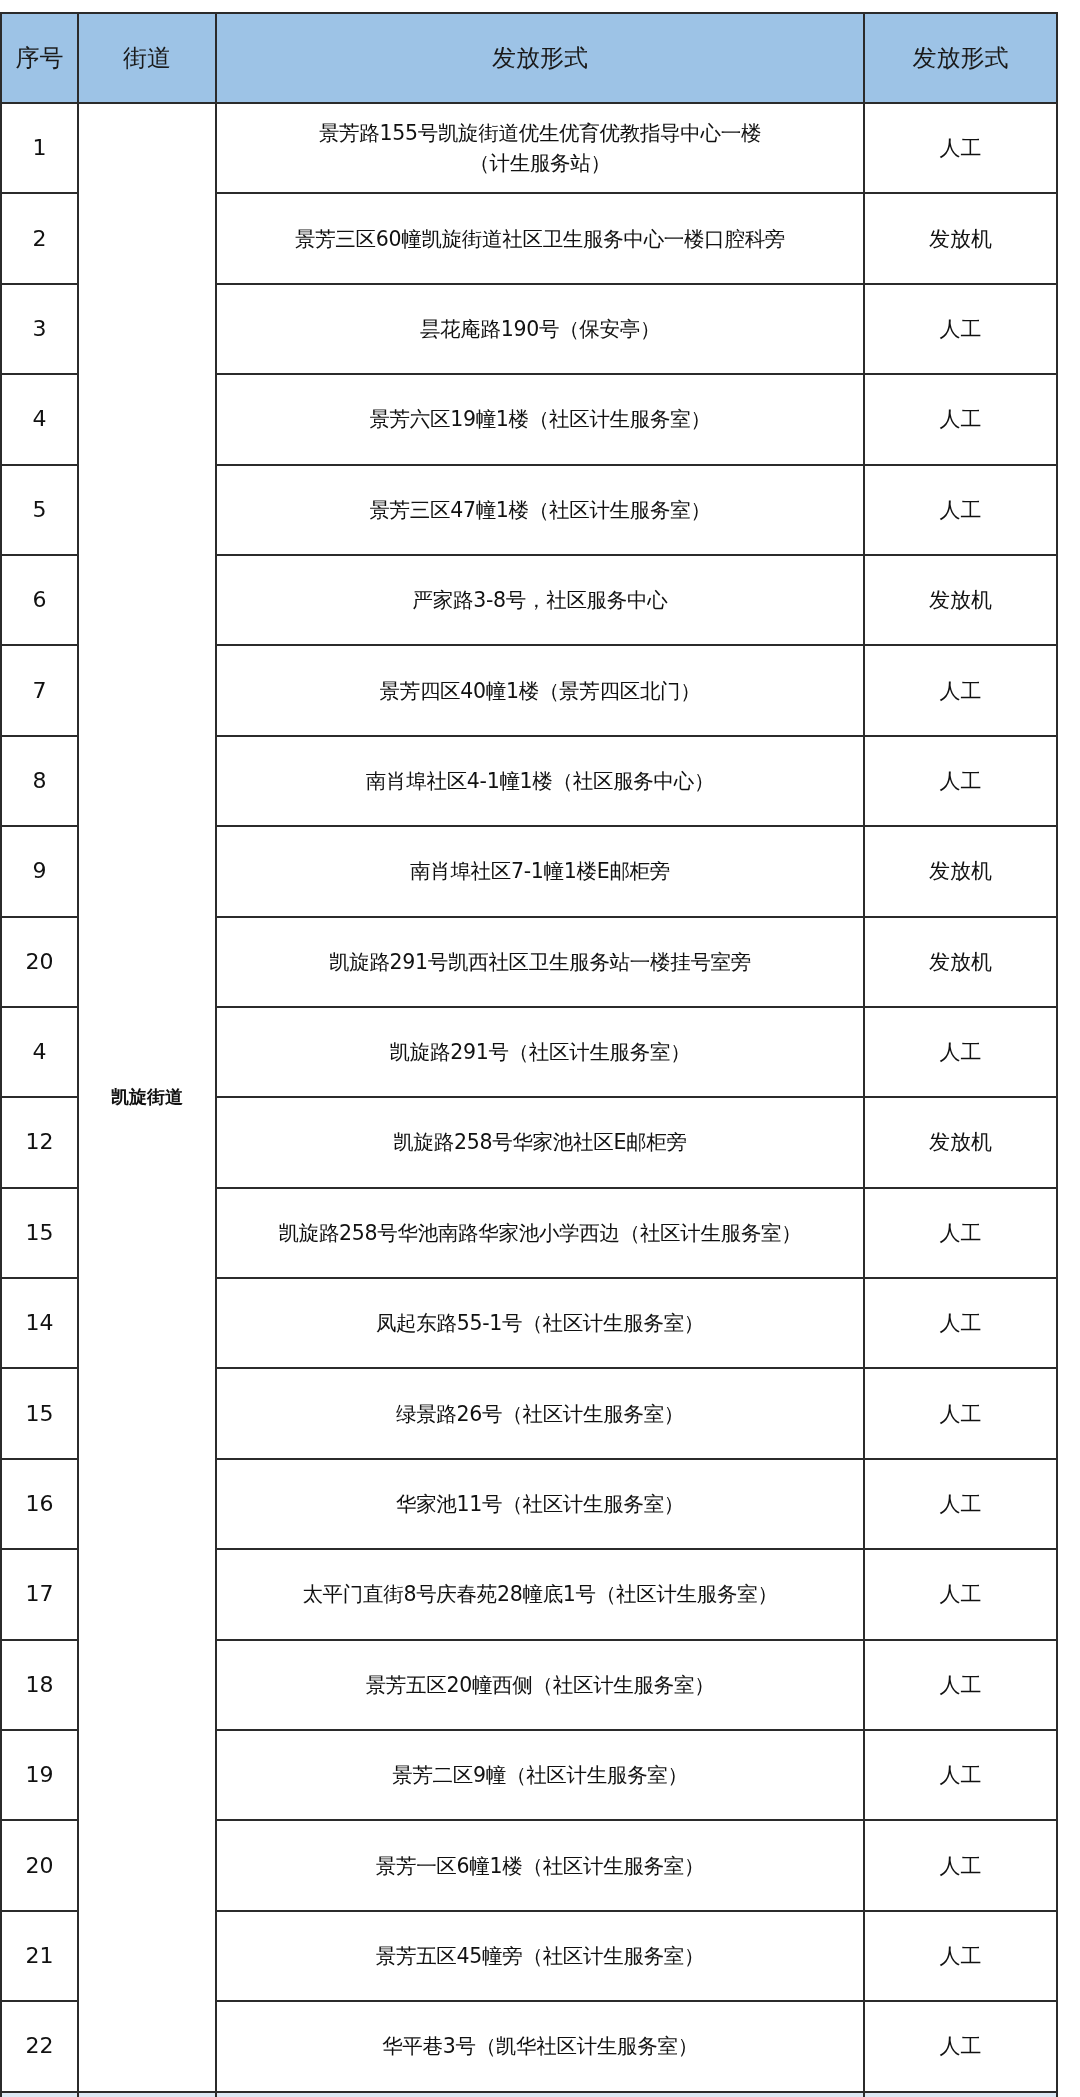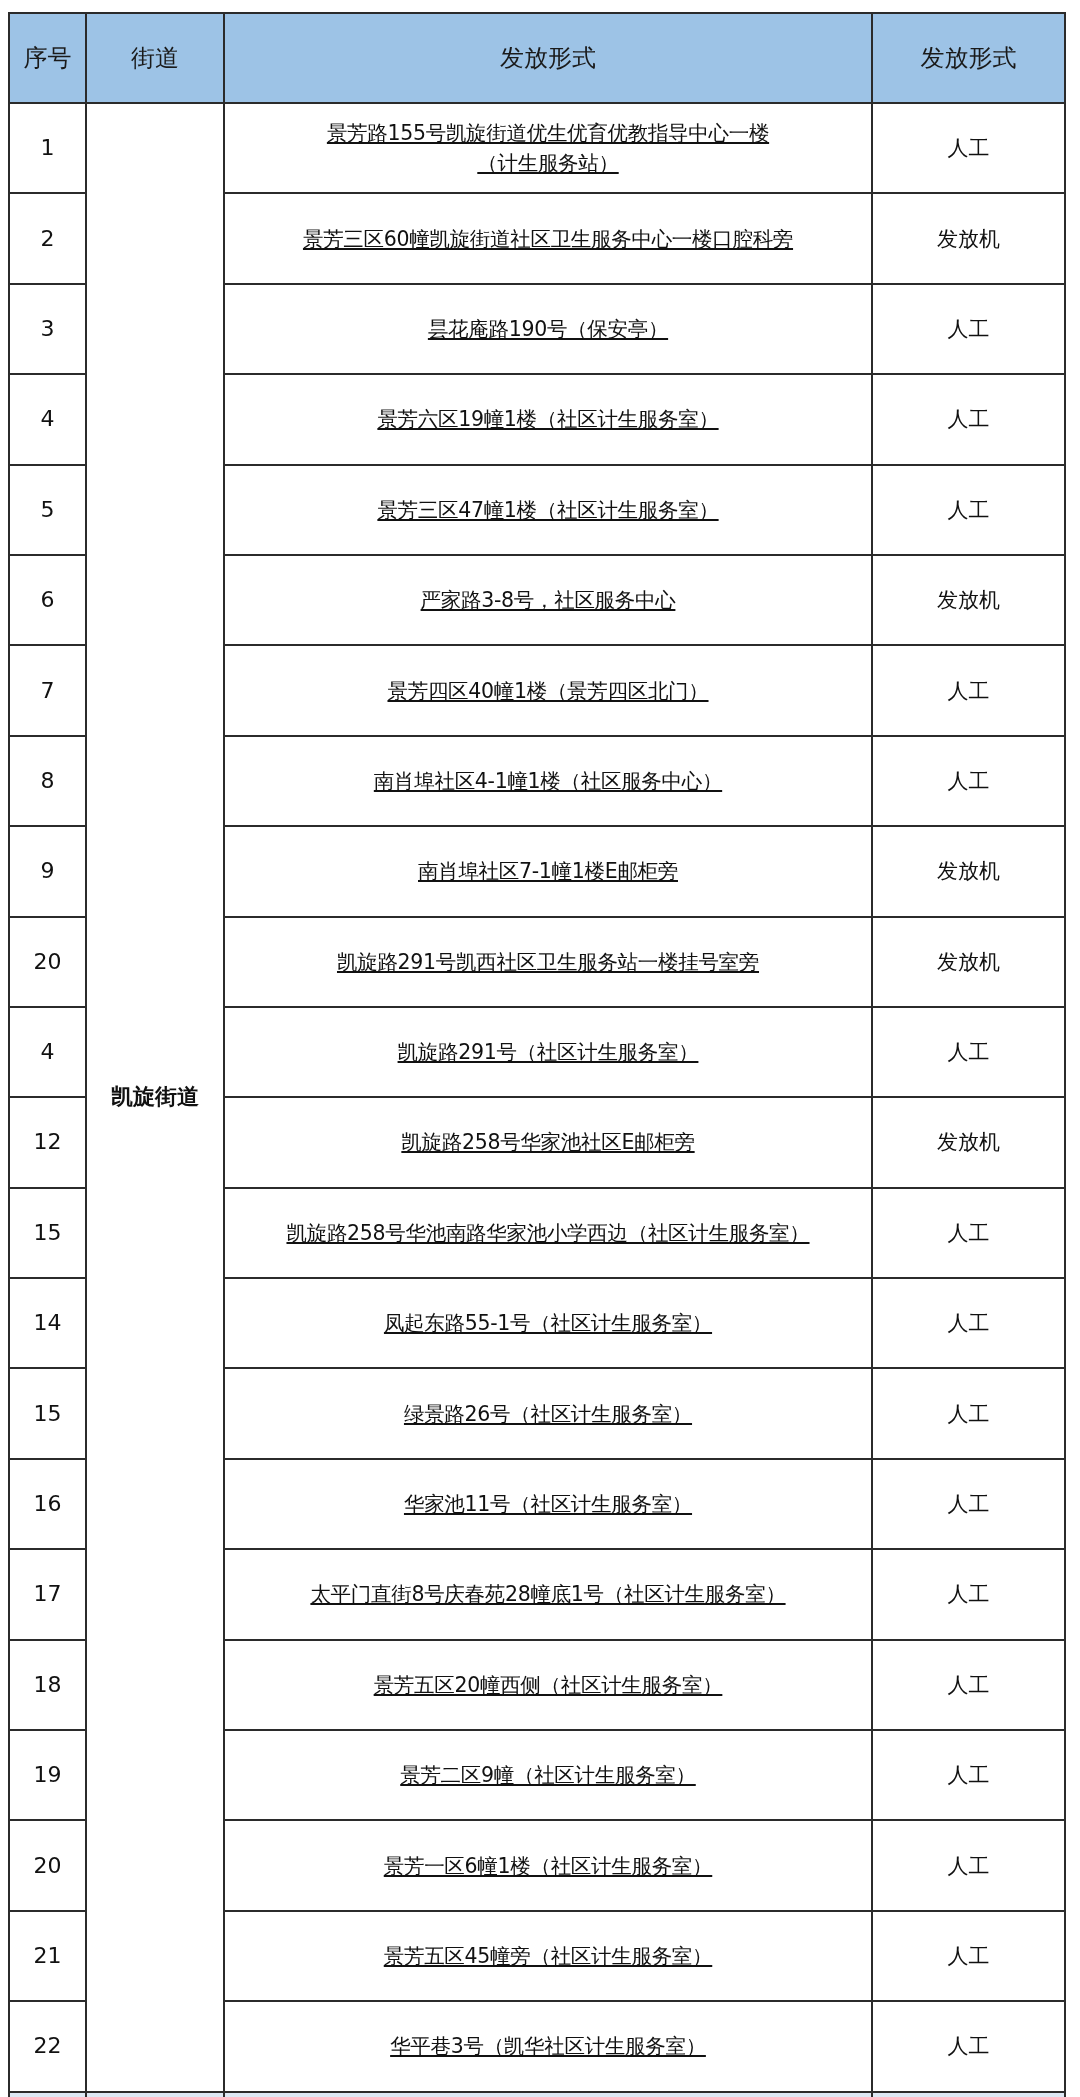--- a/index.html
+++ b/index.html
@@ -1,35 +1,35 @@
 <!DOCTYPE html>
 <html><head>
 <meta charset="utf-8">
 <style>
   html, body { margin: 0; padding: 0; background: #ffffff; }
   body { width: 1080px; height: 2097px; overflow: hidden; position: relative;
          font-family: "DejaVu Sans", "Liberation Sans", sans-serif; color: #111; }
   table.grid {
-    position: absolute; left: 8px; top: 12px;
+    position: absolute; left: 0; top: 12px;
     border-collapse: collapse; table-layout: fixed;
     width: 1056px;
   }
   table.grid td, table.grid th {
     border: 2px solid #2b2b2b;
     text-align: center; vertical-align: middle;
     padding: 0 4px; box-sizing: border-box;
   }
   table.grid thead th {
     background: #9dc3e6; height: 90px;
     font-weight: normal; font-size: 24px; color: #1a1a1a;
   }
   table.grid tbody td { height: 90.4px; font-size: 21px; line-height: 30px; background: #fff; }
   table.grid tbody td.seq { font-size: 22px; }
-  table.grid tbody td.street { font-weight: bold; font-size: 22px; }
-  table.grid tbody td.addr { font-size: 20.5px; letter-spacing: -0.3px; white-space: pre-line; text-decoration: underline; }
+  table.grid tbody td.street { font-weight: bold; font-size: 18px; }
+  table.grid tbody td.addr { font-size: 20.5px; letter-spacing: -0.3px; white-space: pre-line; }
   table.grid tbody td.method { font-size: 21px; text-align: center; }
   table.grid tr.partial td { height: 6px; background: #dde8f4; border-bottom: none; padding: 0; }
   col.c1 { width: 77px; } col.c2 { width: 138px; } col.c3 { width: 648px; } col.c4 { width: 193px; }
 </style>
 </head>
 <body>
 
 <table class="grid">
   <colgroup>
       <col class="c1">

